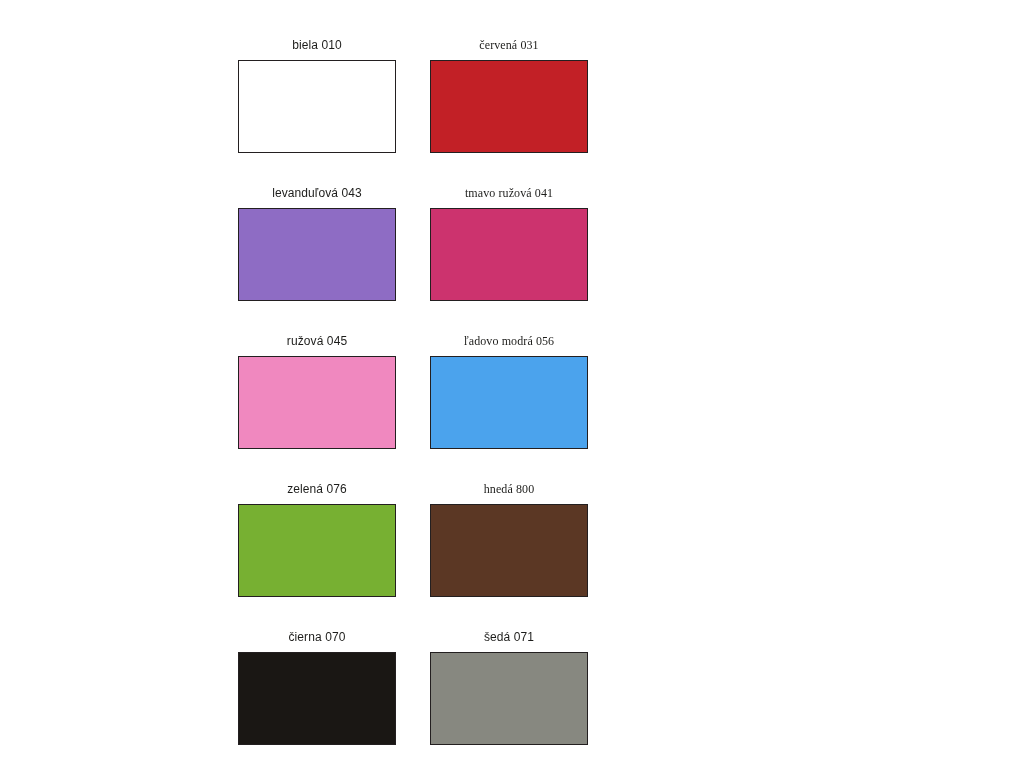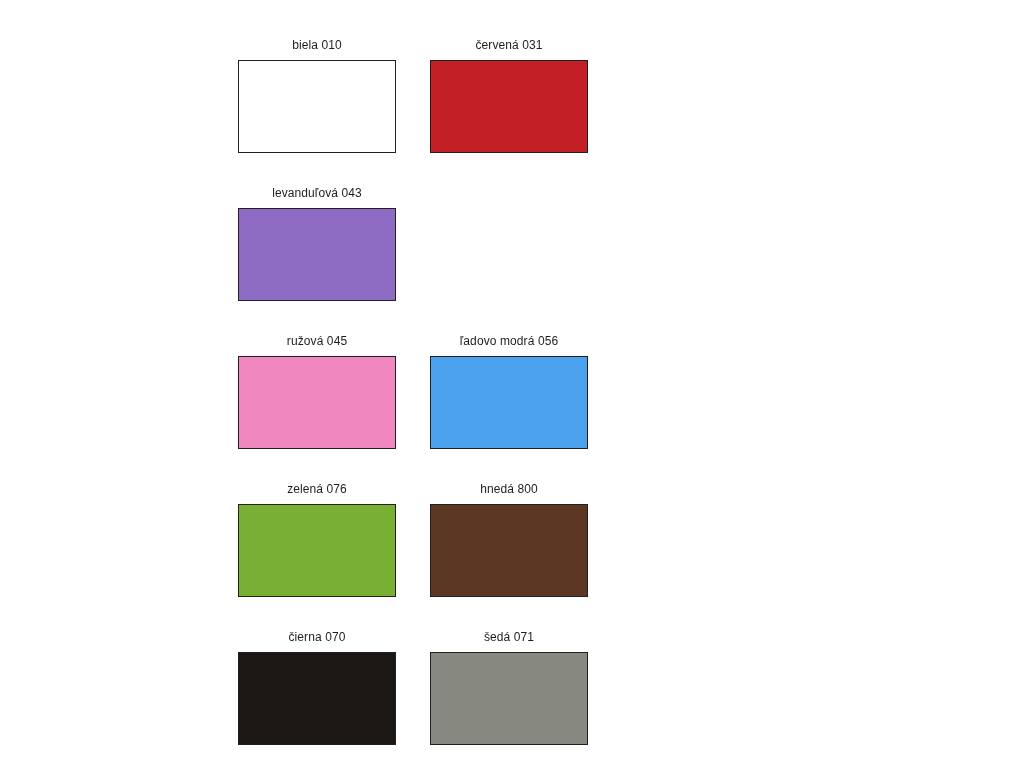--- a/index.html
+++ b/index.html
@@ -38,21 +38,21 @@
     height: 148px;
   }
 
   .swatch-cell {
     width: 160px;
     margin-right: 32px;
     display: flex;
     flex-direction: column;
     align-items: center;
   }
-  .swatch-cell:last-child { margin-right: 0; }
+  .swatch-cell:last-child { margin-right: 0; font-family: Liberation Serif, serif; }
 
   .swatch-cell.empty-cell {
     visibility: hidden;
   }
 
   .swatch-label {
     font-size: 12px;
     line-height: 18px;
     letter-spacing: 0.1px;
     color: #1d1d1b;
@@ -106,20 +106,24 @@
         <div class="swatch-label">červená 031</div>
         <div class="swatch-chip" style="background-color: rgb(194, 32, 38);"></div>
       </div>
     </div>
 
     <div class="swatch-row">
       <div class="swatch-cell">
         <div class="swatch-label">levanduľová 043</div>
         <div class="swatch-chip" style="background-color: rgb(142, 108, 196);"></div>
       </div>
+      <div class="swatch-cell">
+        <div class="swatch-label">tmavo ružová 041</div>
+        <div class="swatch-chip" style="background-color: rgb(204, 51, 110);"></div>
+      </div>
     </div>
 
     <div class="swatch-row">
       <div class="swatch-cell">
         <div class="swatch-label">ružová 045</div>
         <div class="swatch-chip" style="background-color: rgb(240, 136, 191);"></div>
       </div>
       <div class="swatch-cell">
         <div class="swatch-label">ľadovo modrá 056</div>
         <div class="swatch-chip" style="background-color: rgb(75, 163, 237);"></div>

